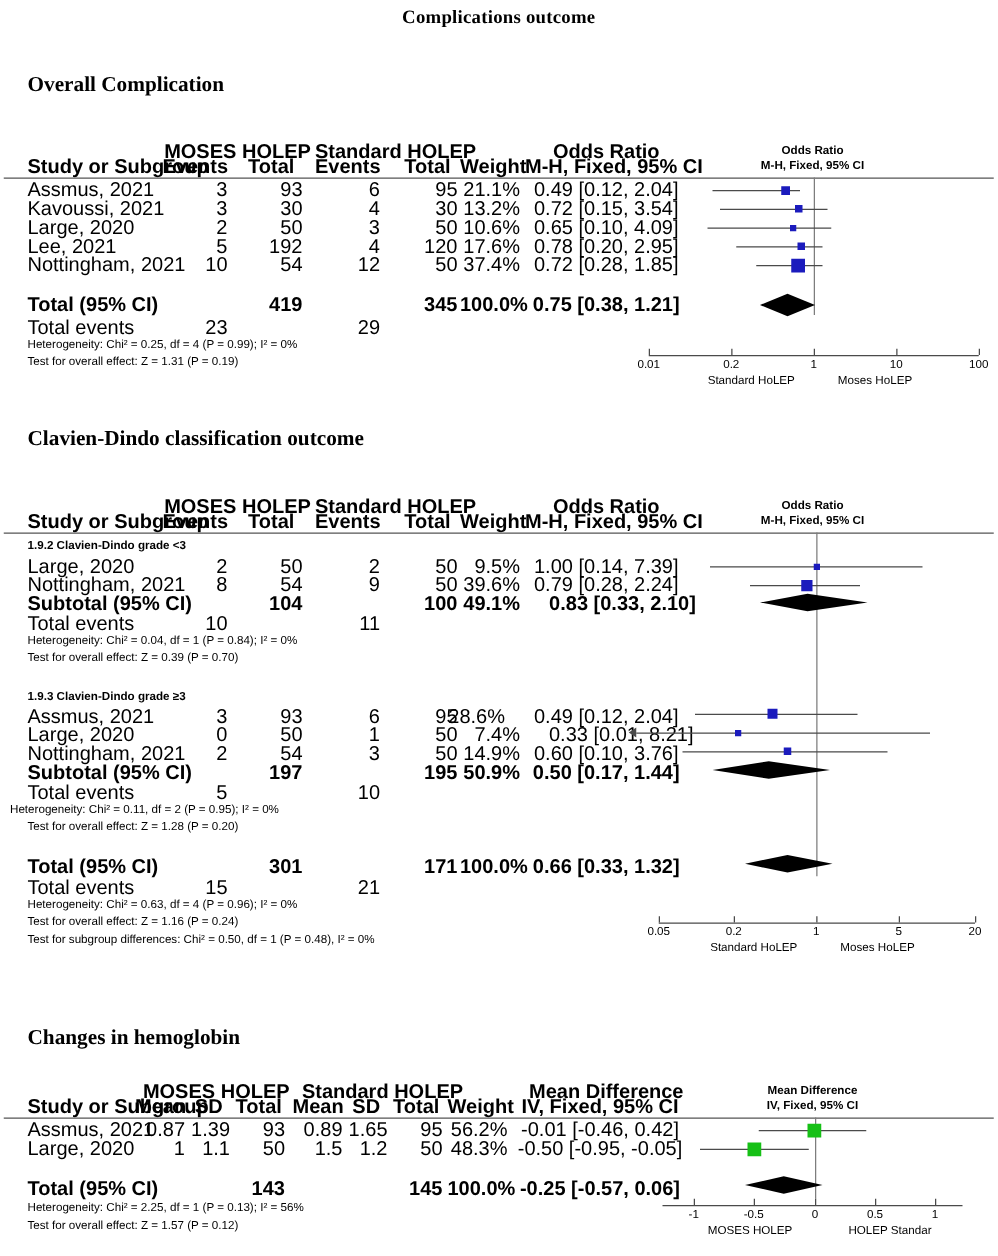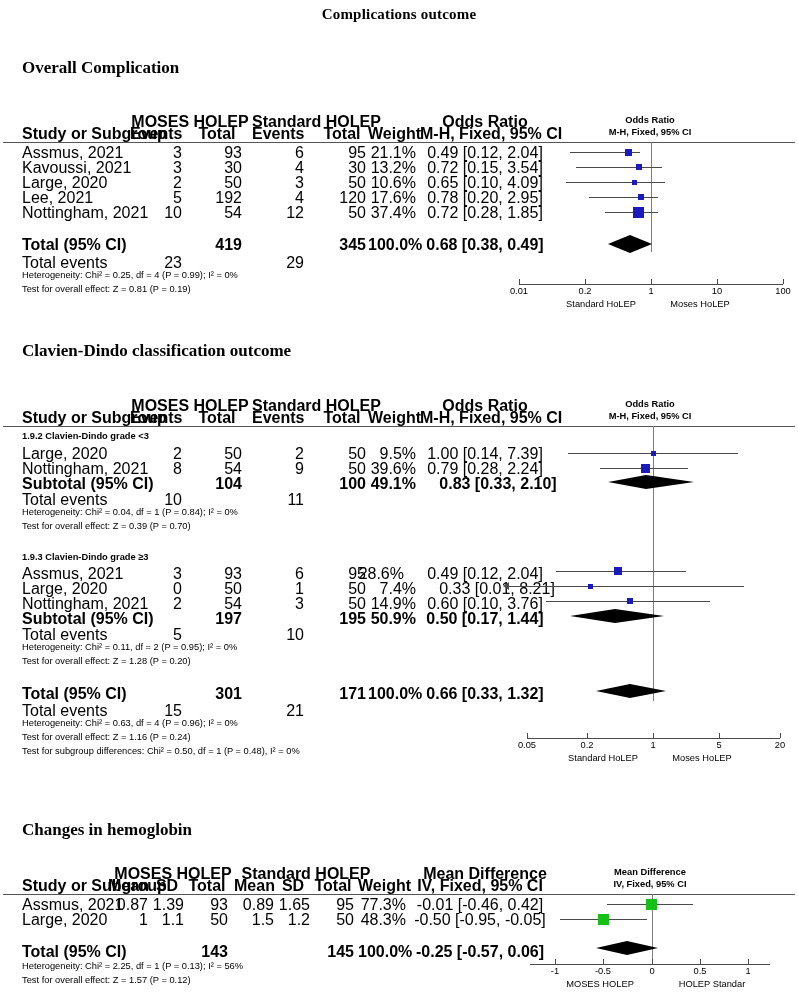--- a/index.html
+++ b/index.html
@@ -113,29 +113,29 @@
     <span class="c r" style="left:318px;width:48px">50</span>
     <span class="c r" style="left:368px;width:48px">37.4%</span>
     <span class="c ctr" style="left:420px;width:130px">0.72 [0.28, 1.85]</span>
   </div>
 
   <div class="row" style="top:123px">
     <span class="c l b" style="left:22px">Total (95% CI)</span>
     <span class="c r b" style="left:192px;width:50px">419</span>
     <span class="c r b" style="left:318px;width:48px">345</span>
     <span class="c r b" style="left:368px;width:48px">100.0%</span>
-    <span class="c ctr b" style="left:420px;width:130px">0.68 [0.38, 0.49]</span>
+    <span class="c ctr b" style="left:420px;width:130px">0.75 [0.38, 1.21]</span>
   </div>
   <div class="row" style="top:141px">
     <span class="c l" style="left:22px">Total events</span>
     <span class="c r" style="left:130px;width:52px">23</span>
     <span class="c r" style="left:252px;width:52px">29</span>
   </div>
   <div class="stat" style="top:154px;left:22px">Heterogeneity: Chi² = 0.25, df = 4 (P = 0.99); I² = 0%</div>
-  <div class="stat" style="top:168px;left:22px">Test for overall effect: Z = 0.81 (P = 0.19)</div>
+  <div class="stat" style="top:168px;left:22px">Test for overall effect: Z = 1.31 (P = 0.19)</div>
 
   <div class="plot" style="left:0;top:0;width:798px;height:200px">
     <div class="vline" style="left:651px;top:28px;height:110px"></div>
 
     <div class="ci" style="left:570px;top:38px;width:70px"></div>
     <div class="sq" style="left:625px;top:35px;width:7px;height:7px"></div>
 
     <div class="ci" style="left:576px;top:53px;width:86px"></div>
     <div class="sq" style="left:636px;top:50px;width:6px;height:6px"></div>
 
@@ -257,21 +257,21 @@
     <span class="c r b" style="left:192px;width:50px">197</span>
     <span class="c r b" style="left:318px;width:48px">195</span>
     <span class="c r b" style="left:368px;width:48px">50.9%</span>
     <span class="c ctr b" style="left:420px;width:130px">0.50 [0.17, 1.44]</span>
   </div>
   <div class="row" style="top:229px">
     <span class="c l" style="left:22px">Total events</span>
     <span class="c r" style="left:130px;width:52px">5</span>
     <span class="c r" style="left:252px;width:52px">10</span>
   </div>
-  <div class="stat" style="top:242px;left:22px">Heterogeneity: Chi² = 0.11, df = 2 (P = 0.95); I² = 0%</div>
+  <div class="stat" style="top:242px;left:8px">Heterogeneity: Chi² = 0.11, df = 2 (P = 0.95); I² = 0%</div>
   <div class="stat" style="top:256px;left:22px">Test for overall effect: Z = 1.28 (P = 0.20)</div>
 
   <div class="row" style="top:288px">
     <span class="c l b" style="left:22px">Total (95% CI)</span>
     <span class="c r b" style="left:192px;width:50px">301</span>
     <span class="c r b" style="left:318px;width:48px">171</span>
     <span class="c r b" style="left:368px;width:48px">100.0%</span>
     <span class="c ctr b" style="left:420px;width:130px">0.66 [0.33, 1.32]</span>
   </div>
   <div class="row" style="top:305px">
@@ -355,21 +355,21 @@
   <div class="hdr-rule" style="top:28px"></div>
 
   <div class="row" style="top:31px">
     <span class="c l" style="left:22px">Assmus, 2021</span>
     <span class="c r" style="left:108px;width:40px">0.87</span>
     <span class="c r" style="left:150px;width:34px">1.39</span>
     <span class="c r" style="left:186px;width:42px">93</span>
     <span class="c r" style="left:234px;width:40px">0.89</span>
     <span class="c r" style="left:276px;width:34px">1.65</span>
     <span class="c r" style="left:312px;width:42px">95</span>
-    <span class="c r" style="left:358px;width:48px">77.3%</span>
+    <span class="c r" style="left:358px;width:48px">56.2%</span>
     <span class="c ctr" style="left:410px;width:140px">-0.01 [-0.46, 0.42]</span>
   </div>
   <div class="row" style="top:46px">
     <span class="c l" style="left:22px">Large, 2020</span>
     <span class="c r" style="left:108px;width:40px">1</span>
     <span class="c r" style="left:150px;width:34px">1.1</span>
     <span class="c r" style="left:186px;width:42px">50</span>
     <span class="c r" style="left:234px;width:40px">1.5</span>
     <span class="c r" style="left:276px;width:34px">1.2</span>
     <span class="c r" style="left:312px;width:42px">50</span>

